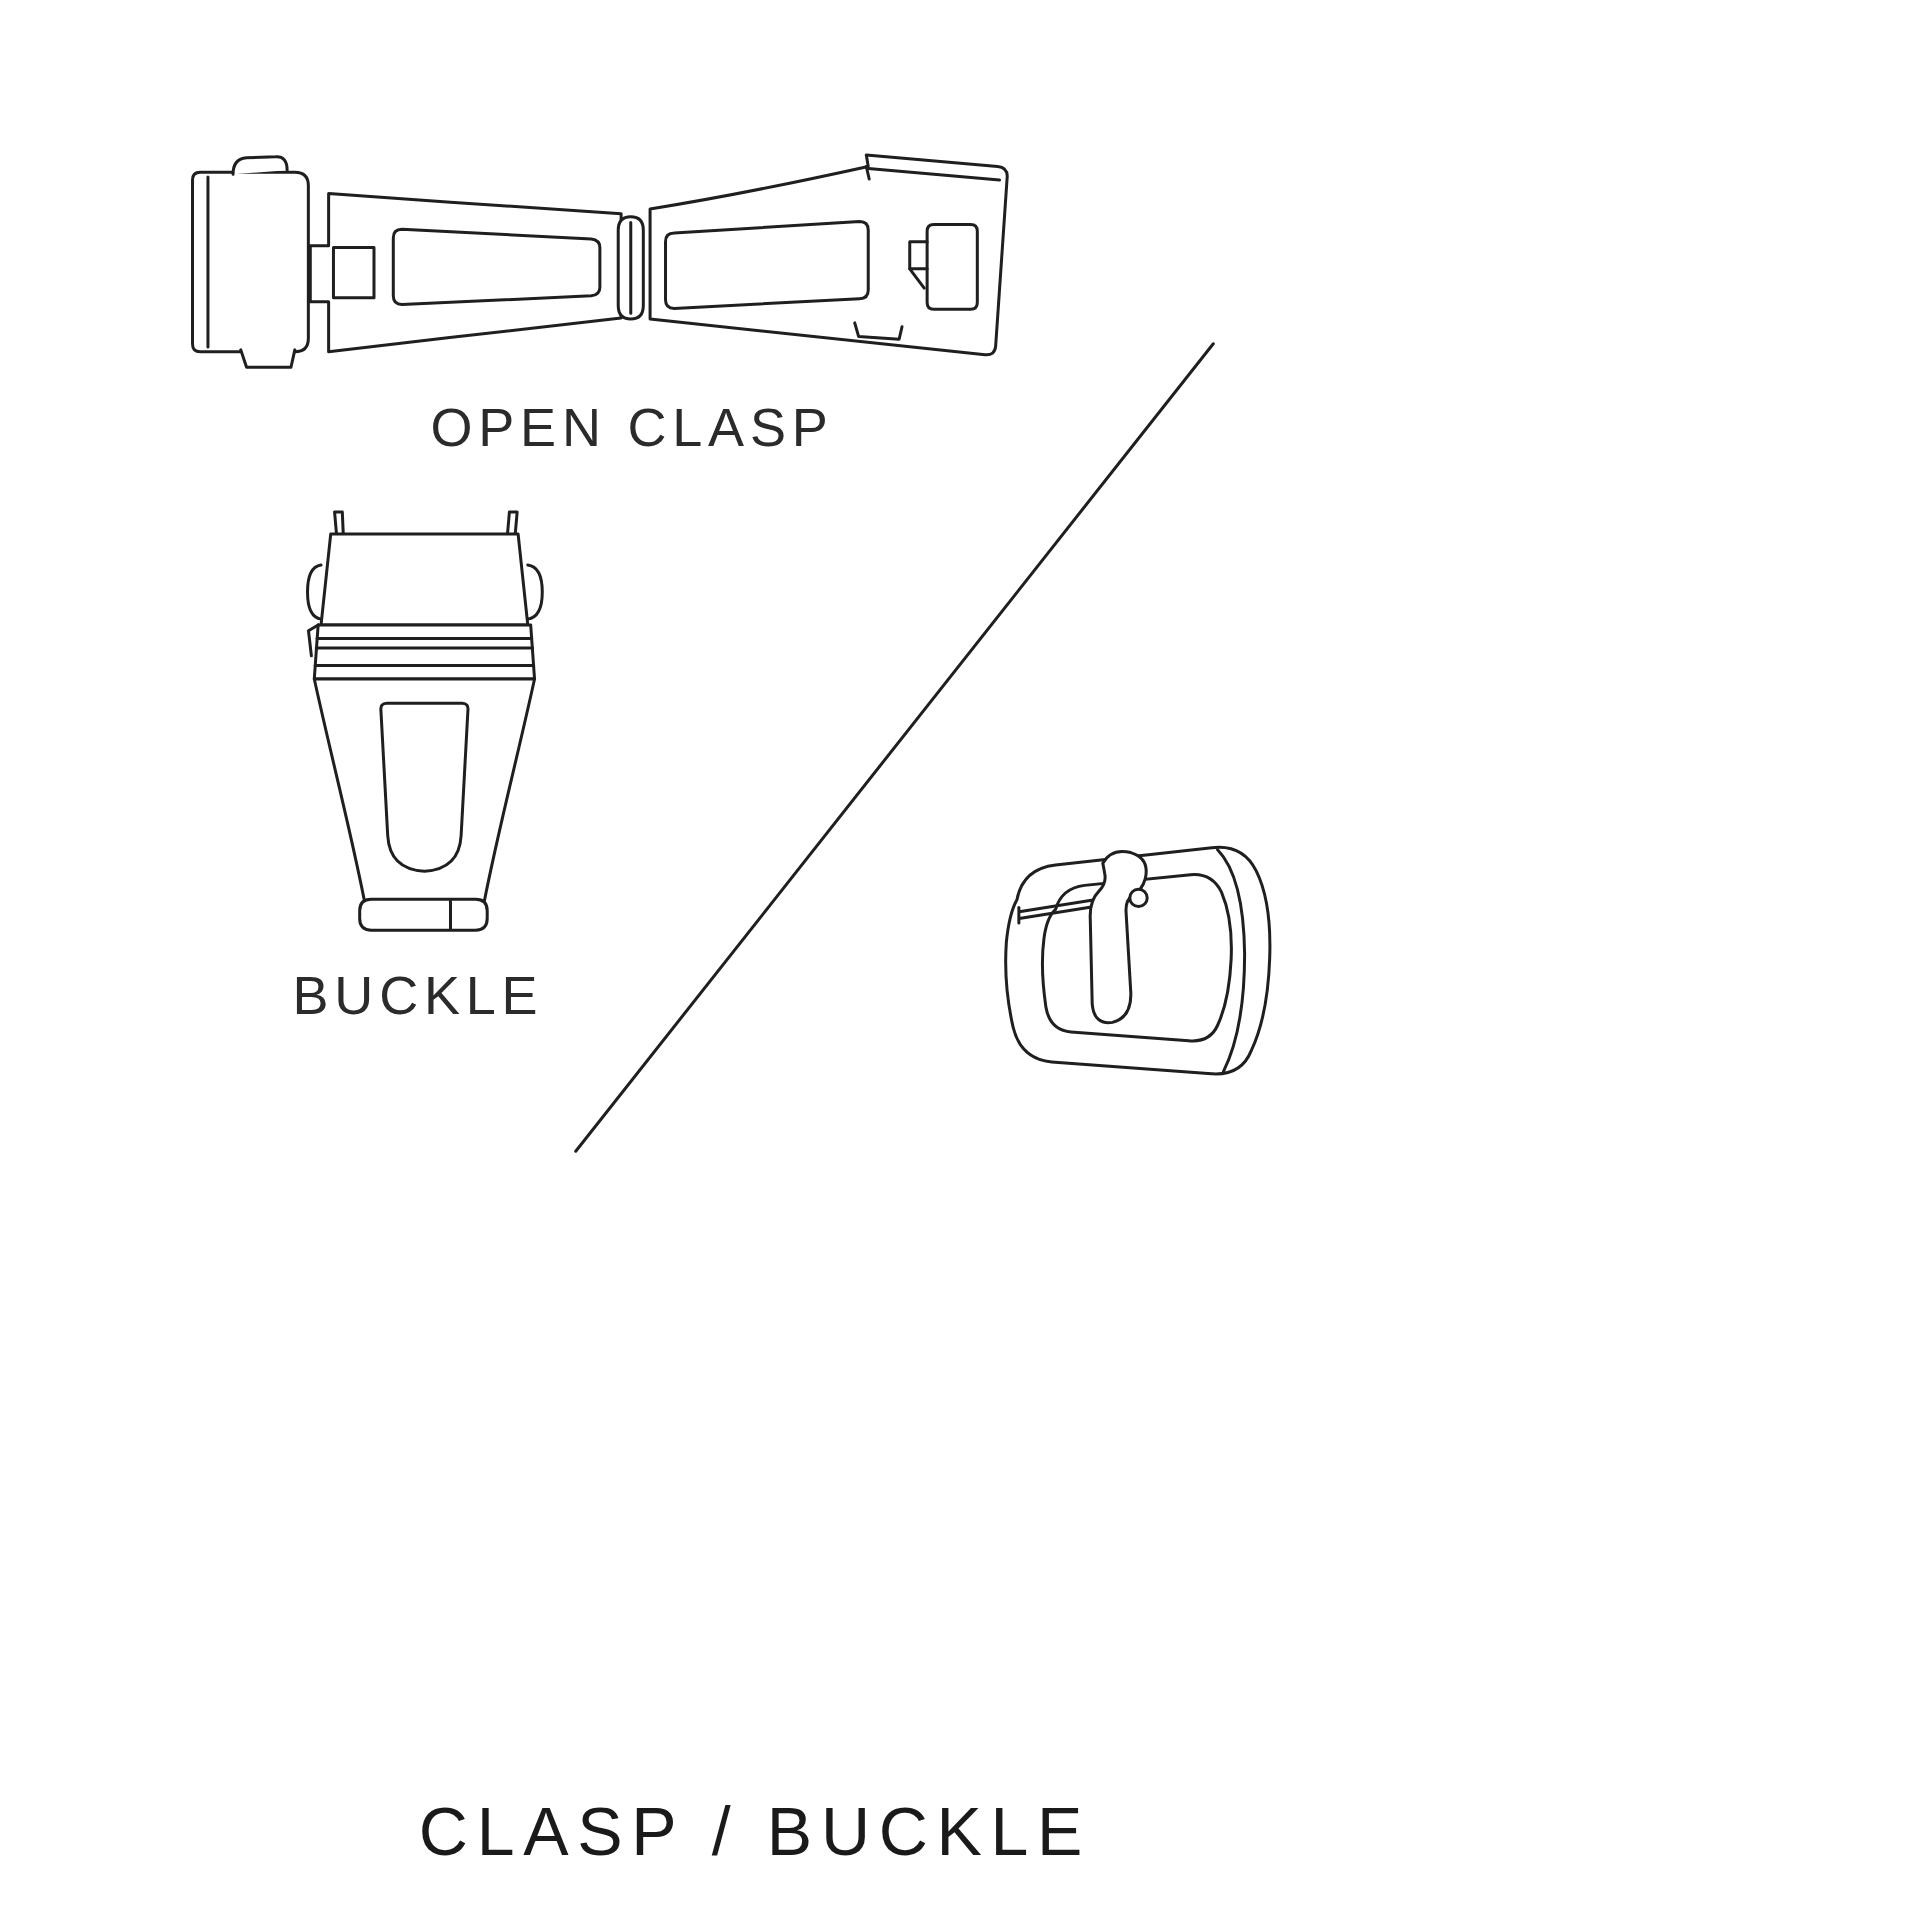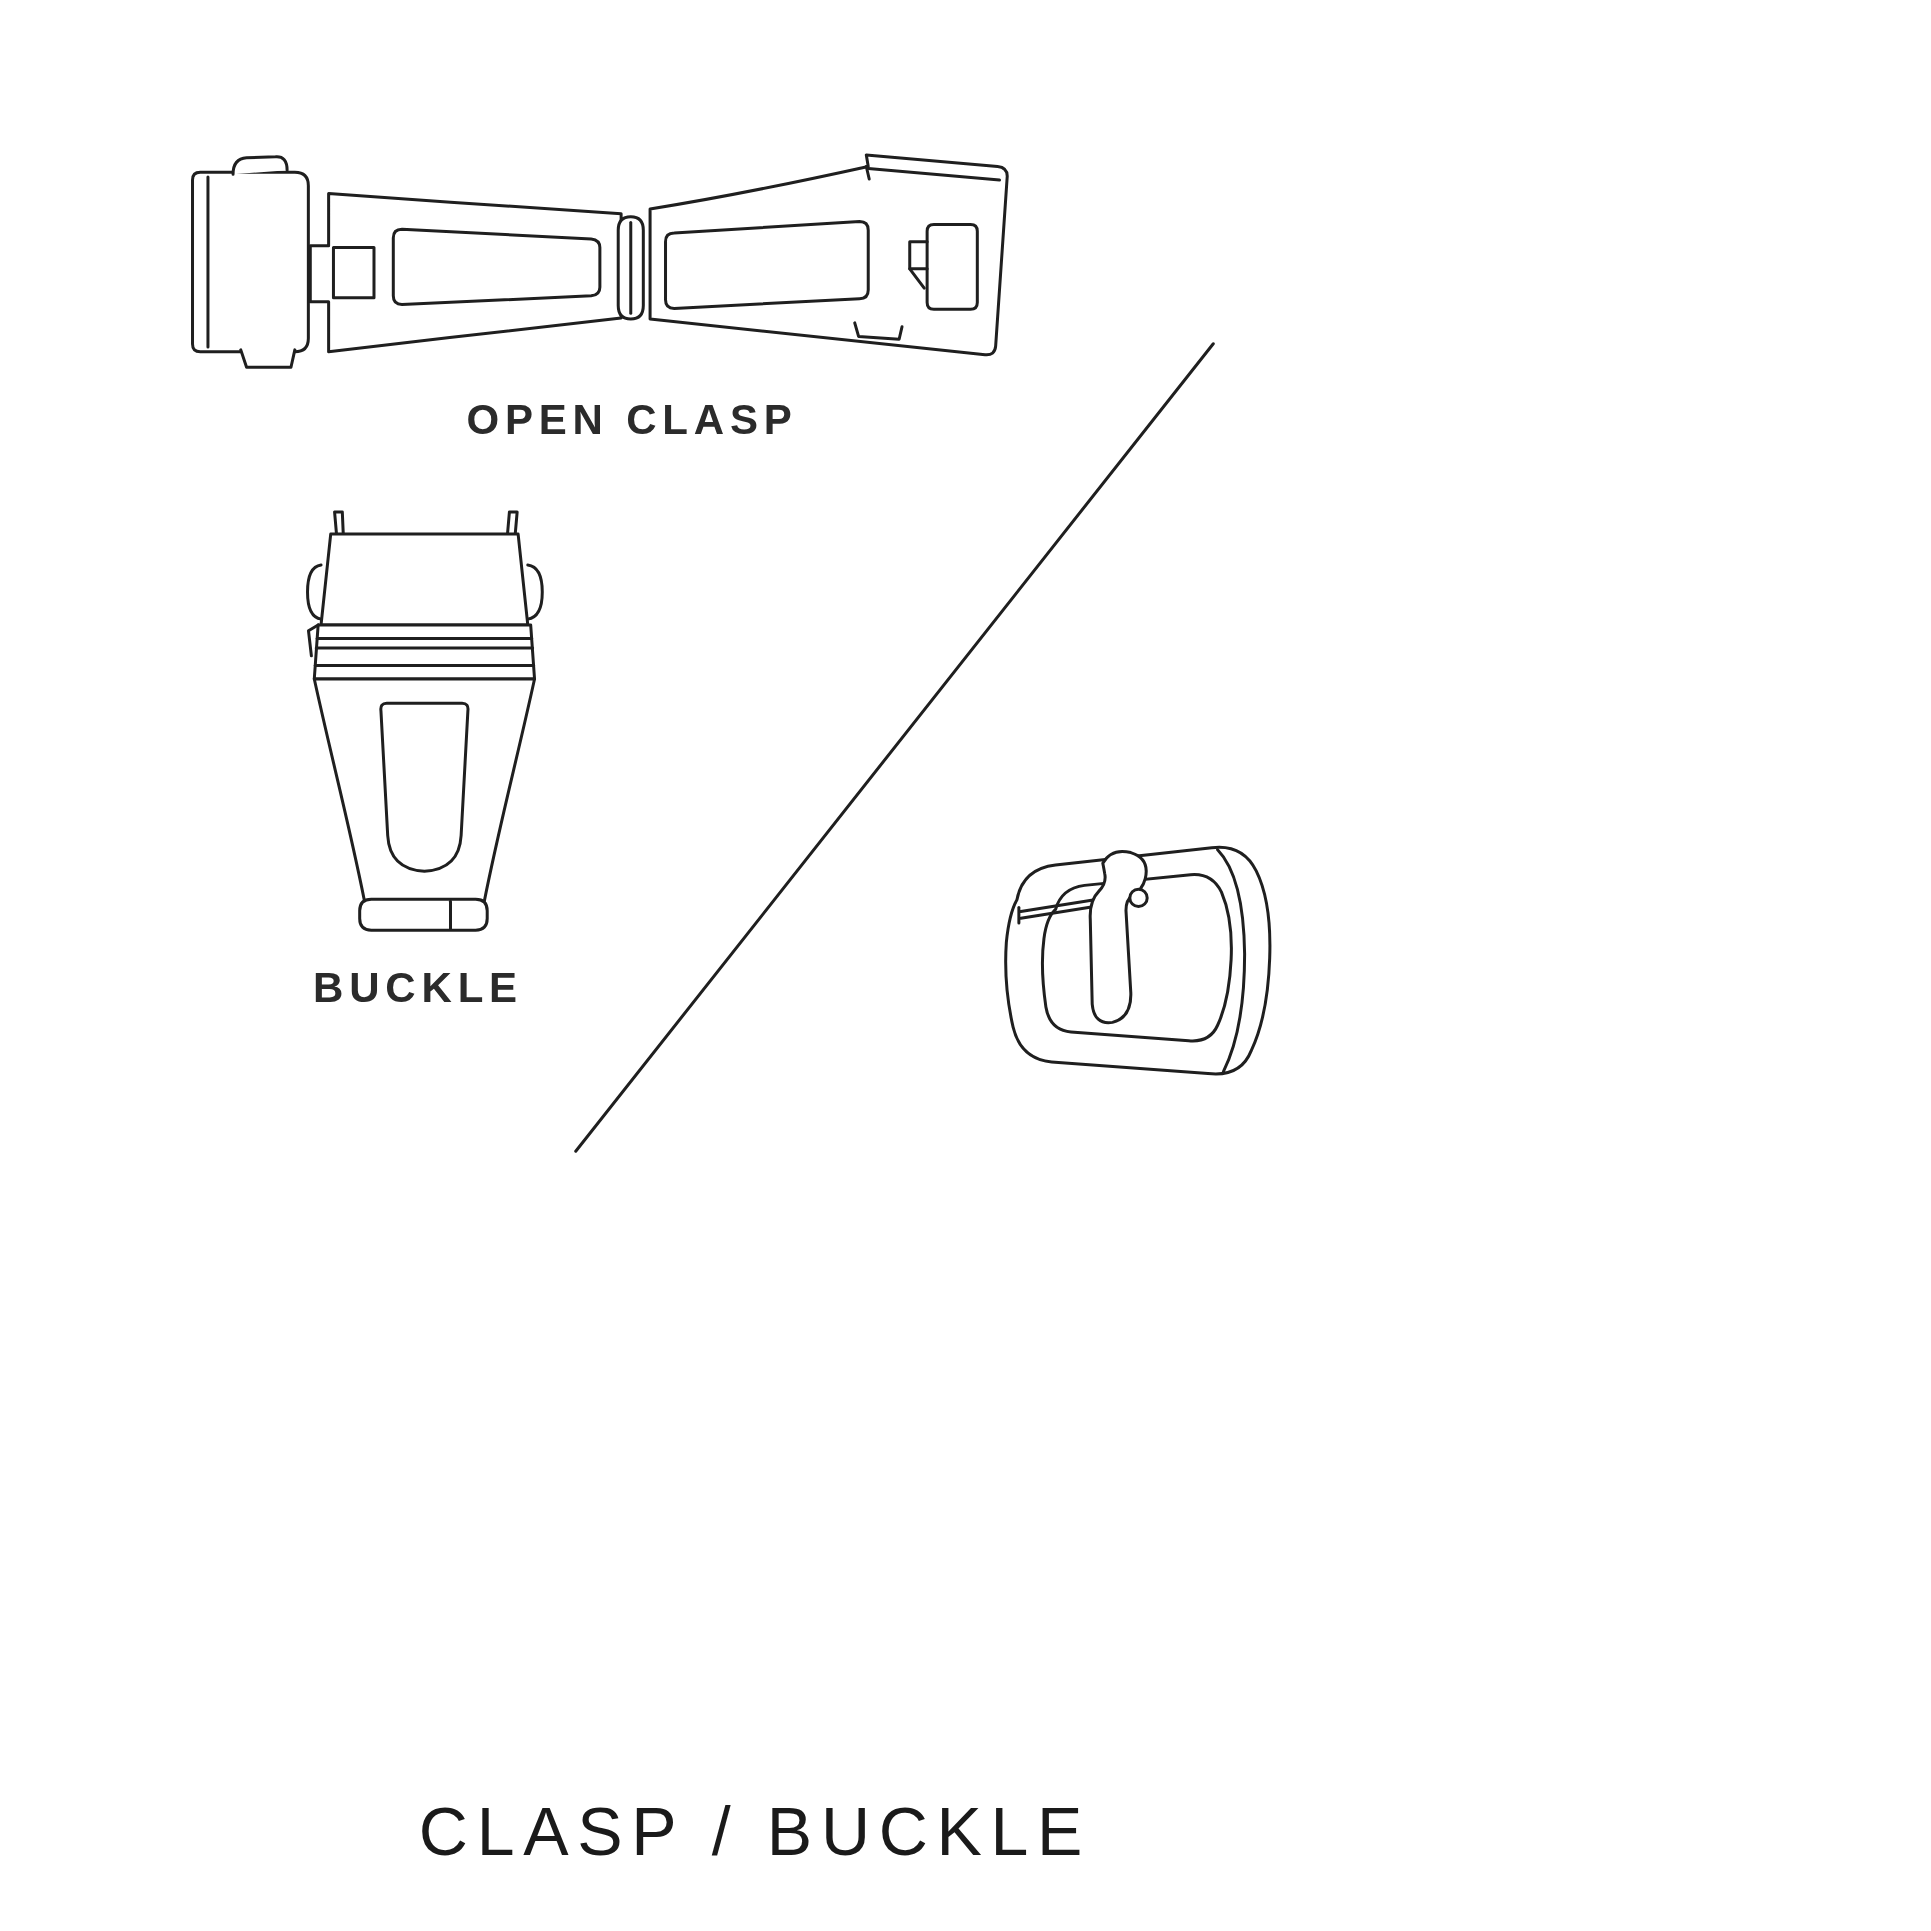--- a/index.html
+++ b/index.html
@@ -25,25 +25,25 @@
   svg path, svg circle, svg line, svg rect {
     stroke: currentColor;
     stroke-width: 3;
     stroke-linecap: round;
     stroke-linejoin: round;
     vector-effect: non-scaling-stroke;
   }
   .caption {
     position: absolute;
     transform: translateX(-50%);
-    font-size: 42px;
+    font-size: 54px;
     letter-spacing: 5.8px;
     color: var(--text-color);
     white-space: nowrap;
-    font-weight: 700;
+    font-weight: 400;
   }
   .title {
     position: absolute;
     transform: translateX(-50%);
     font-size: 68px;
     letter-spacing: 8.7px;
     color: var(--title-color);
     white-space: nowrap;
     font-weight: 400;
     text-align: center;

